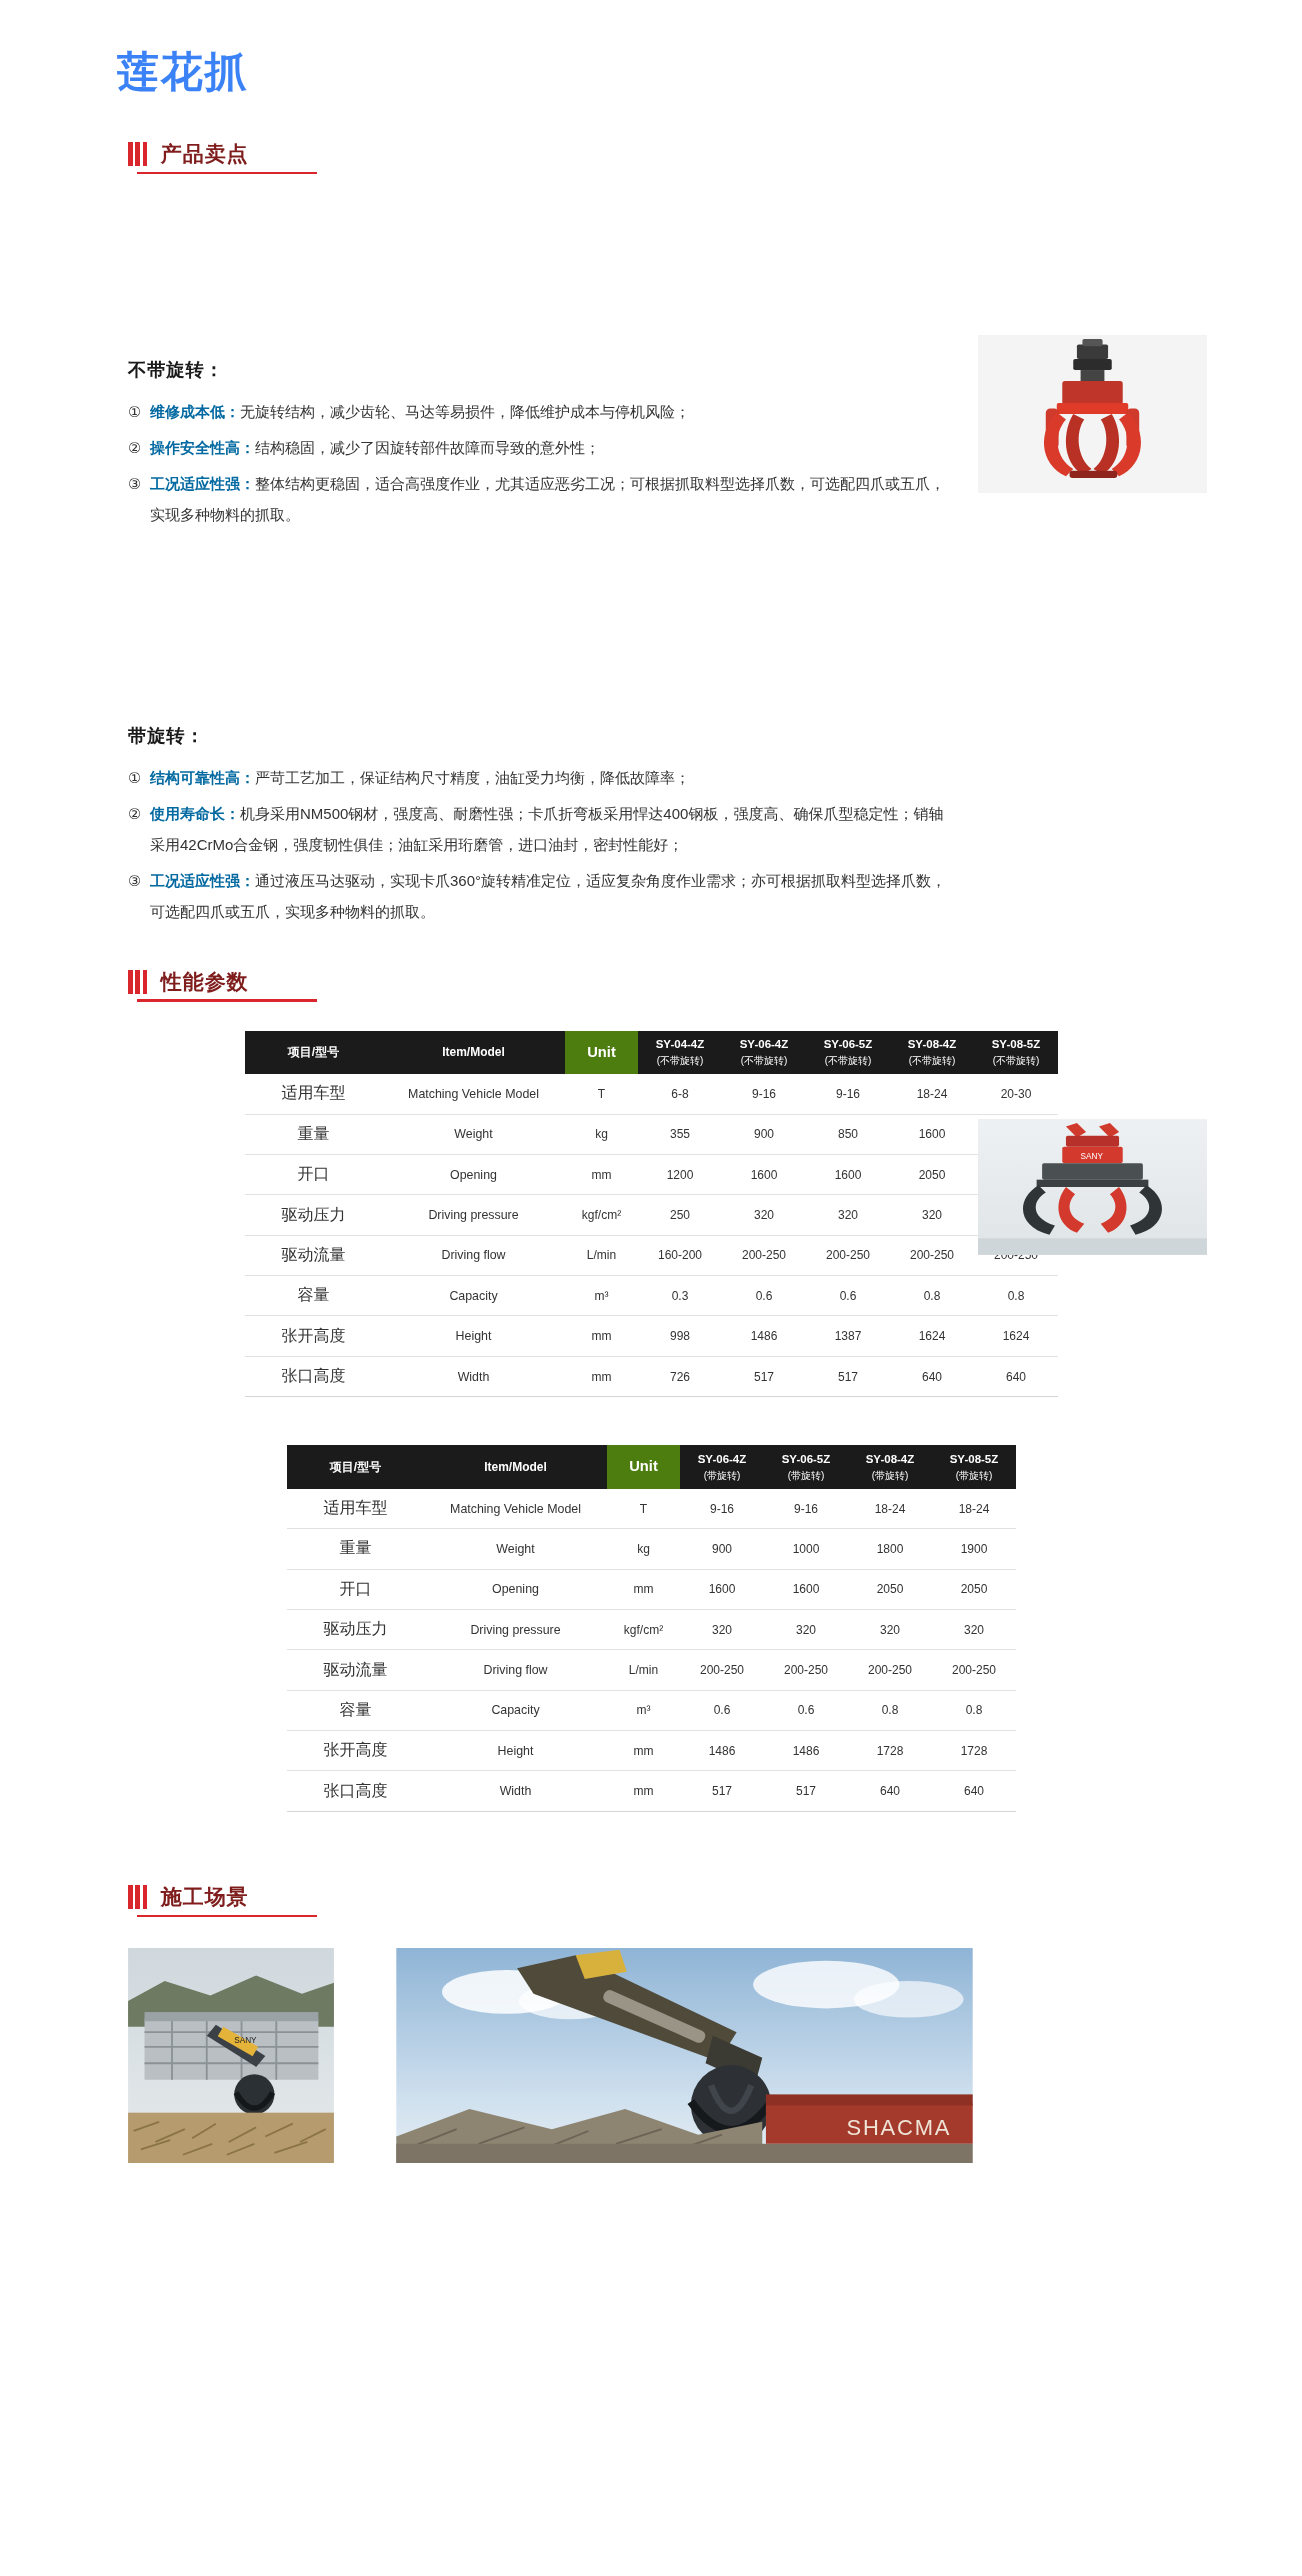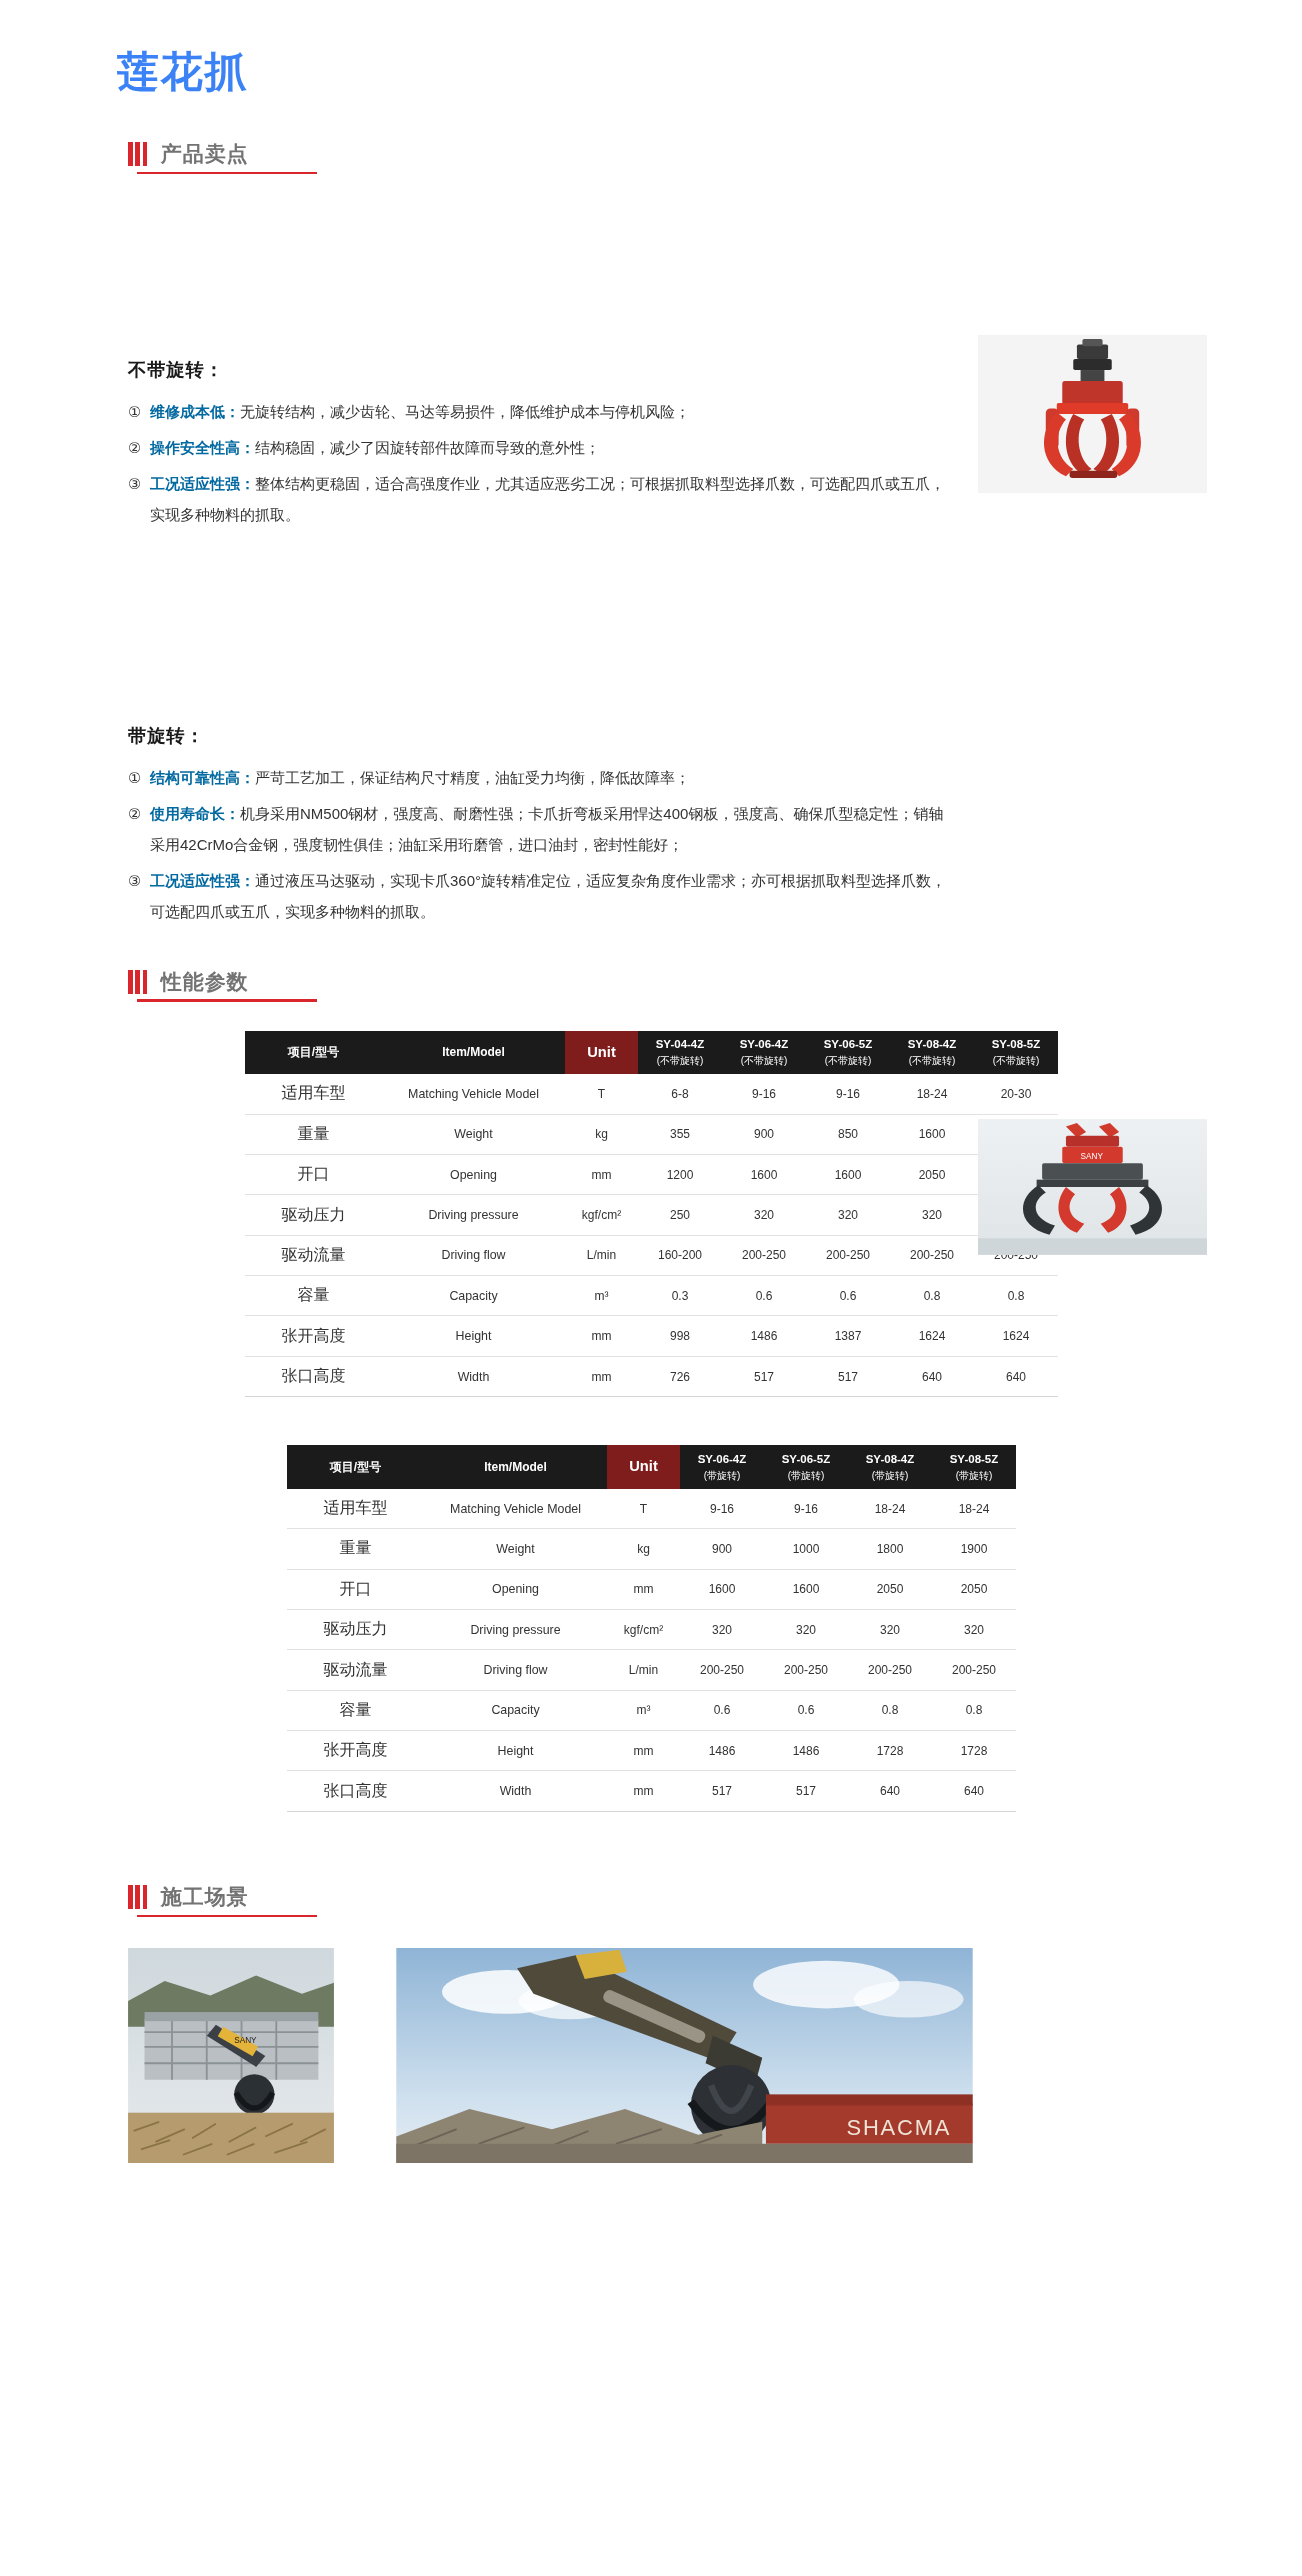--- a/index.html
+++ b/index.html
@@ -50,21 +50,21 @@
   .bars i:nth-child(1) { height: 24px; }
   .bars i:nth-child(2) { height: 24px; }
   .bars i:nth-child(3) { height: 24px; }
   .section-title-wrap {
     position: relative;
     display: inline-block;
   }
   .section-title {
     font-size: 21px;
     font-weight: bold;
-    color: #737373;
+    color: #7f1d1d;
     letter-spacing: 0.9px;
     padding-right: 22px;
     position: relative;
     z-index: 2;
   }
   .section-underline {
     position: absolute;
     left: -24px;
     bottom: -6.4px;
     width: 180px;
@@ -151,21 +151,21 @@
     background: #1b1b1b;
     color: #fff;
     font-weight: bold;
     padding: 10px 5.5px;
     text-align: center;
     font-size: 12px;
     border: none;
     line-height: 1.35;
   }
   table.spec thead th.unit-cell {
-    background: #7f1d1d;
+    background: #4d7c0f;
     font-size: 14.7px;
     margin-top: 21px;
   }
   table.spec thead th.model-cell {
     font-size: 11.5px;
     font-weight: bold;
     padding: 6.4px 7.3px;
   }
   table.spec thead th.model-cell .sub {
     font-weight: normal;

